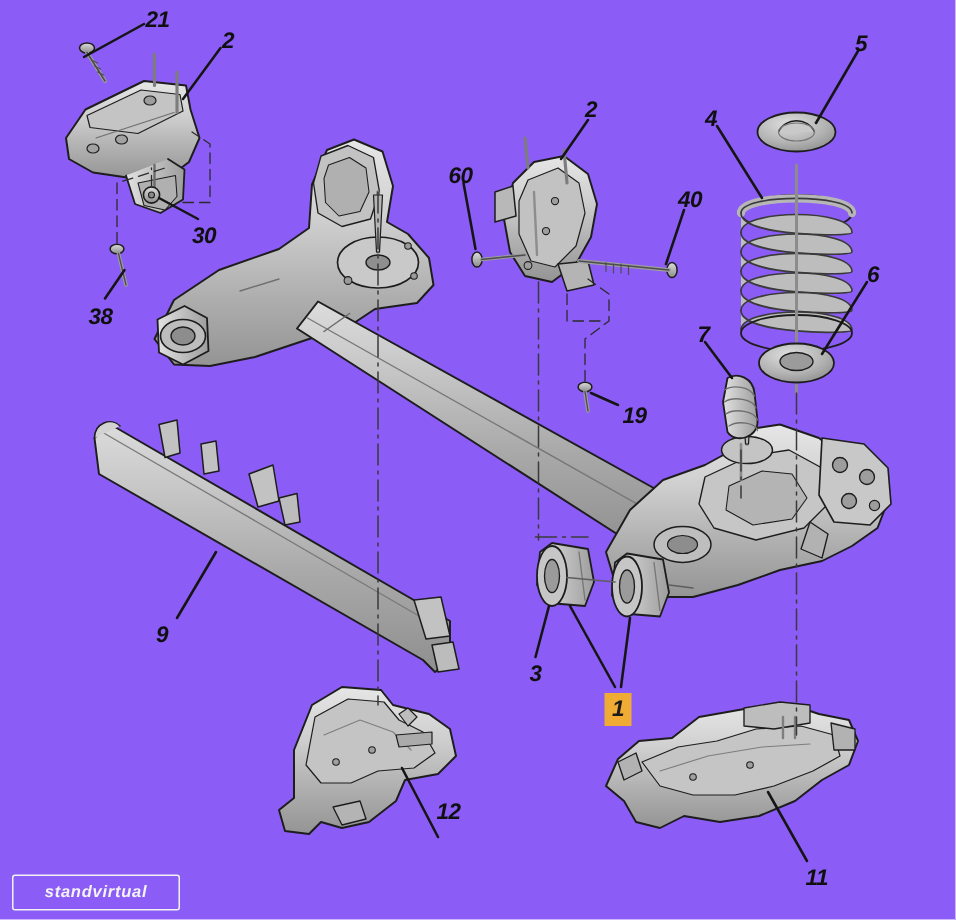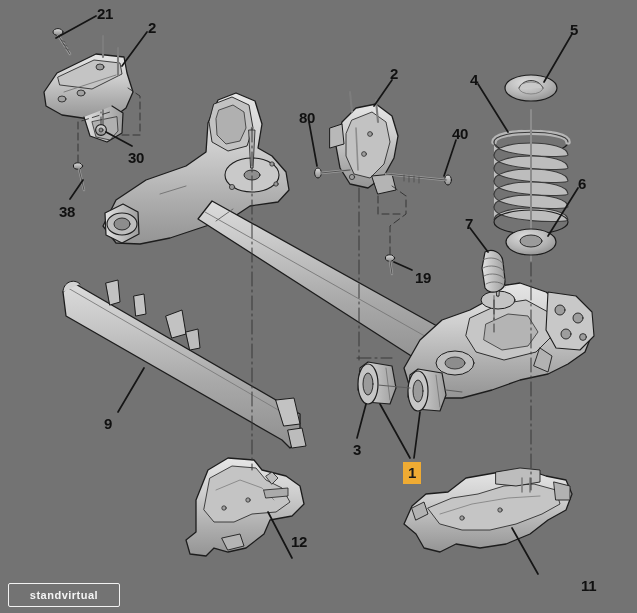--- a/index.html
+++ b/index.html
@@ -7,22 +7,23 @@
     padding: 0;
     background: #ffffff;
   }
   body {
     font-family: "Liberation Sans", sans-serif;
   }
   #diagram-root {
     position: relative;
     width: 637px;
     height: 613px;
-    background: #737373;
+    background: #8b5cf6;
     overflow: hidden;
+    font-style: italic;
   }
   #diagram-svg {
     position: absolute;
     left: 0;
     top: 0;
     width: 637px;
     height: 613px;
   }
   .callout {
     position: absolute;
@@ -361,29 +362,29 @@
         <path d="M538 574 L512 528"></path>
       </g>
 
     </g>
   </svg>
 
   <div class="callout" style="left:97px; top:6px;">21</div>
   <div class="callout" style="left:148px; top:20px;">2</div>
   <div class="callout" style="left:128px; top:150px;">30</div>
   <div class="callout" style="left:59px; top:204px;">38</div>
-  <div class="callout" style="left:299px; top:110px;">80</div>
+  <div class="callout" style="left:299px; top:110px;">60</div>
   <div class="callout" style="left:390px; top:66px;">2</div>
   <div class="callout" style="left:452px; top:126px;">40</div>
   <div class="callout" style="left:415px; top:270px;">19</div>
   <div class="callout" style="left:470px; top:72px;">4</div>
   <div class="callout" style="left:570px; top:22px;">5</div>
   <div class="callout" style="left:578px; top:176px;">6</div>
   <div class="callout" style="left:465px; top:216px;">7</div>
   <div class="callout" style="left:104px; top:416px;">9</div>
   <div class="callout" style="left:353px; top:442px;">3</div>
   <div class="callout highlighted" style="left:403px; top:462px;">1</div>
   <div class="callout" style="left:291px; top:534px;">12</div>
-  <div class="callout" style="left:537px; top:578px;margin-left:44px;">11</div>
+  <div class="callout" style="left:537px; top:578px;">11</div>
 
   <div id="watermark">standvirtual</div>
 
 </div>
 
 </body></html>

